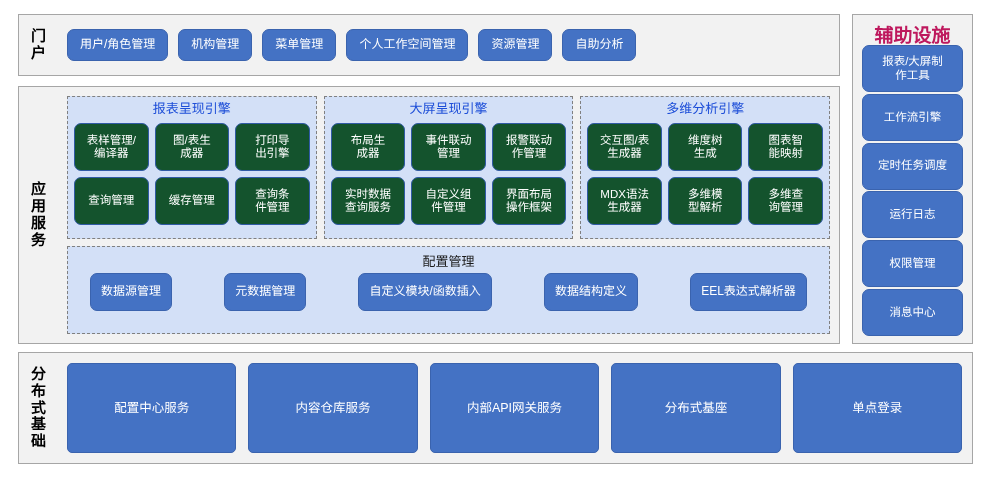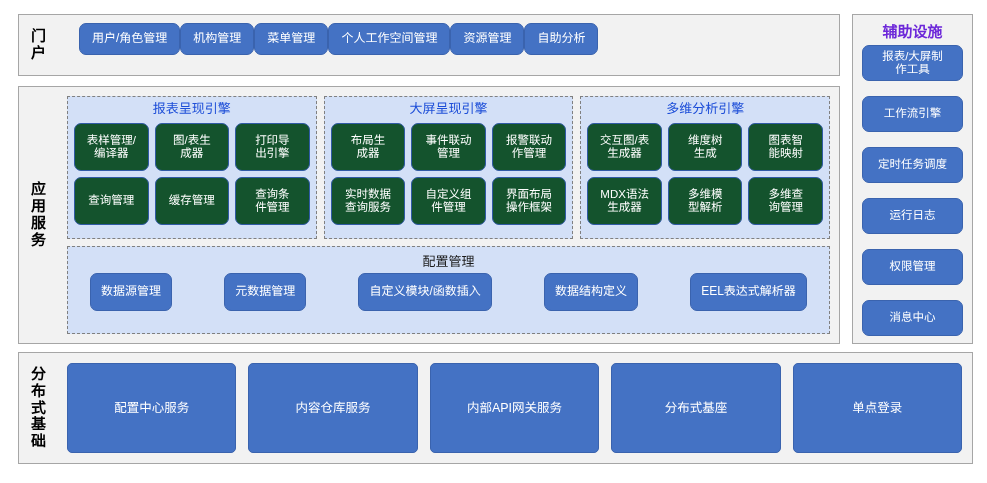--- a/index.html
+++ b/index.html
@@ -68,36 +68,36 @@
     background: #14532d;
     border-color: #305aa5;
   }
 
   
   #portal-panel { left: 18px; top: 14px; width: 822px; height: 62px; }
   #portal-row {
     position: absolute;
     left: 48px; top: 8px; right: 8px; bottom: 8px;
     display: flex;
-    align-items: flex-start;
-    margin-left: 12px;
+    align-items: center;
+    gap: 10px;
   }
   #portal-row .bbox { height: 32px; flex: 0 0 auto; padding: 0 12px; font-size: 12px; }
 
   
   #aux-panel { left: 852px; top: 14px; width: 121px; height: 330px; }
   #aux-title {
     position: absolute; left: 0; right: 0; top: 5px;
-    text-align: center; font-size: 15px; font-weight: bold; color: #6d28d9;
+    text-align: center; font-size: 19px; font-weight: bold; color: #be185d;
   }
   #aux-list {
     position: absolute; left: 9px; right: 9px; top: 30px; bottom: 7px;
     display: flex; flex-direction: column; justify-content: space-between;
   }
-  #aux-list .bbox { height: 36px; font-size: 11.5px; }
+  #aux-list .bbox { height: 47px; font-size: 11.5px; }
 
   
   #app-panel { left: 18px; top: 86px; width: 822px; height: 258px; }
   #app-inner { position: absolute; left: 48px; top: 9px; right: 9px; bottom: 9px; }
 
   .engines-row {
     position: absolute; left: 0; right: 0; top: 0; height: 143px;
     display: flex; gap: 7px;
   }
   .engine {

